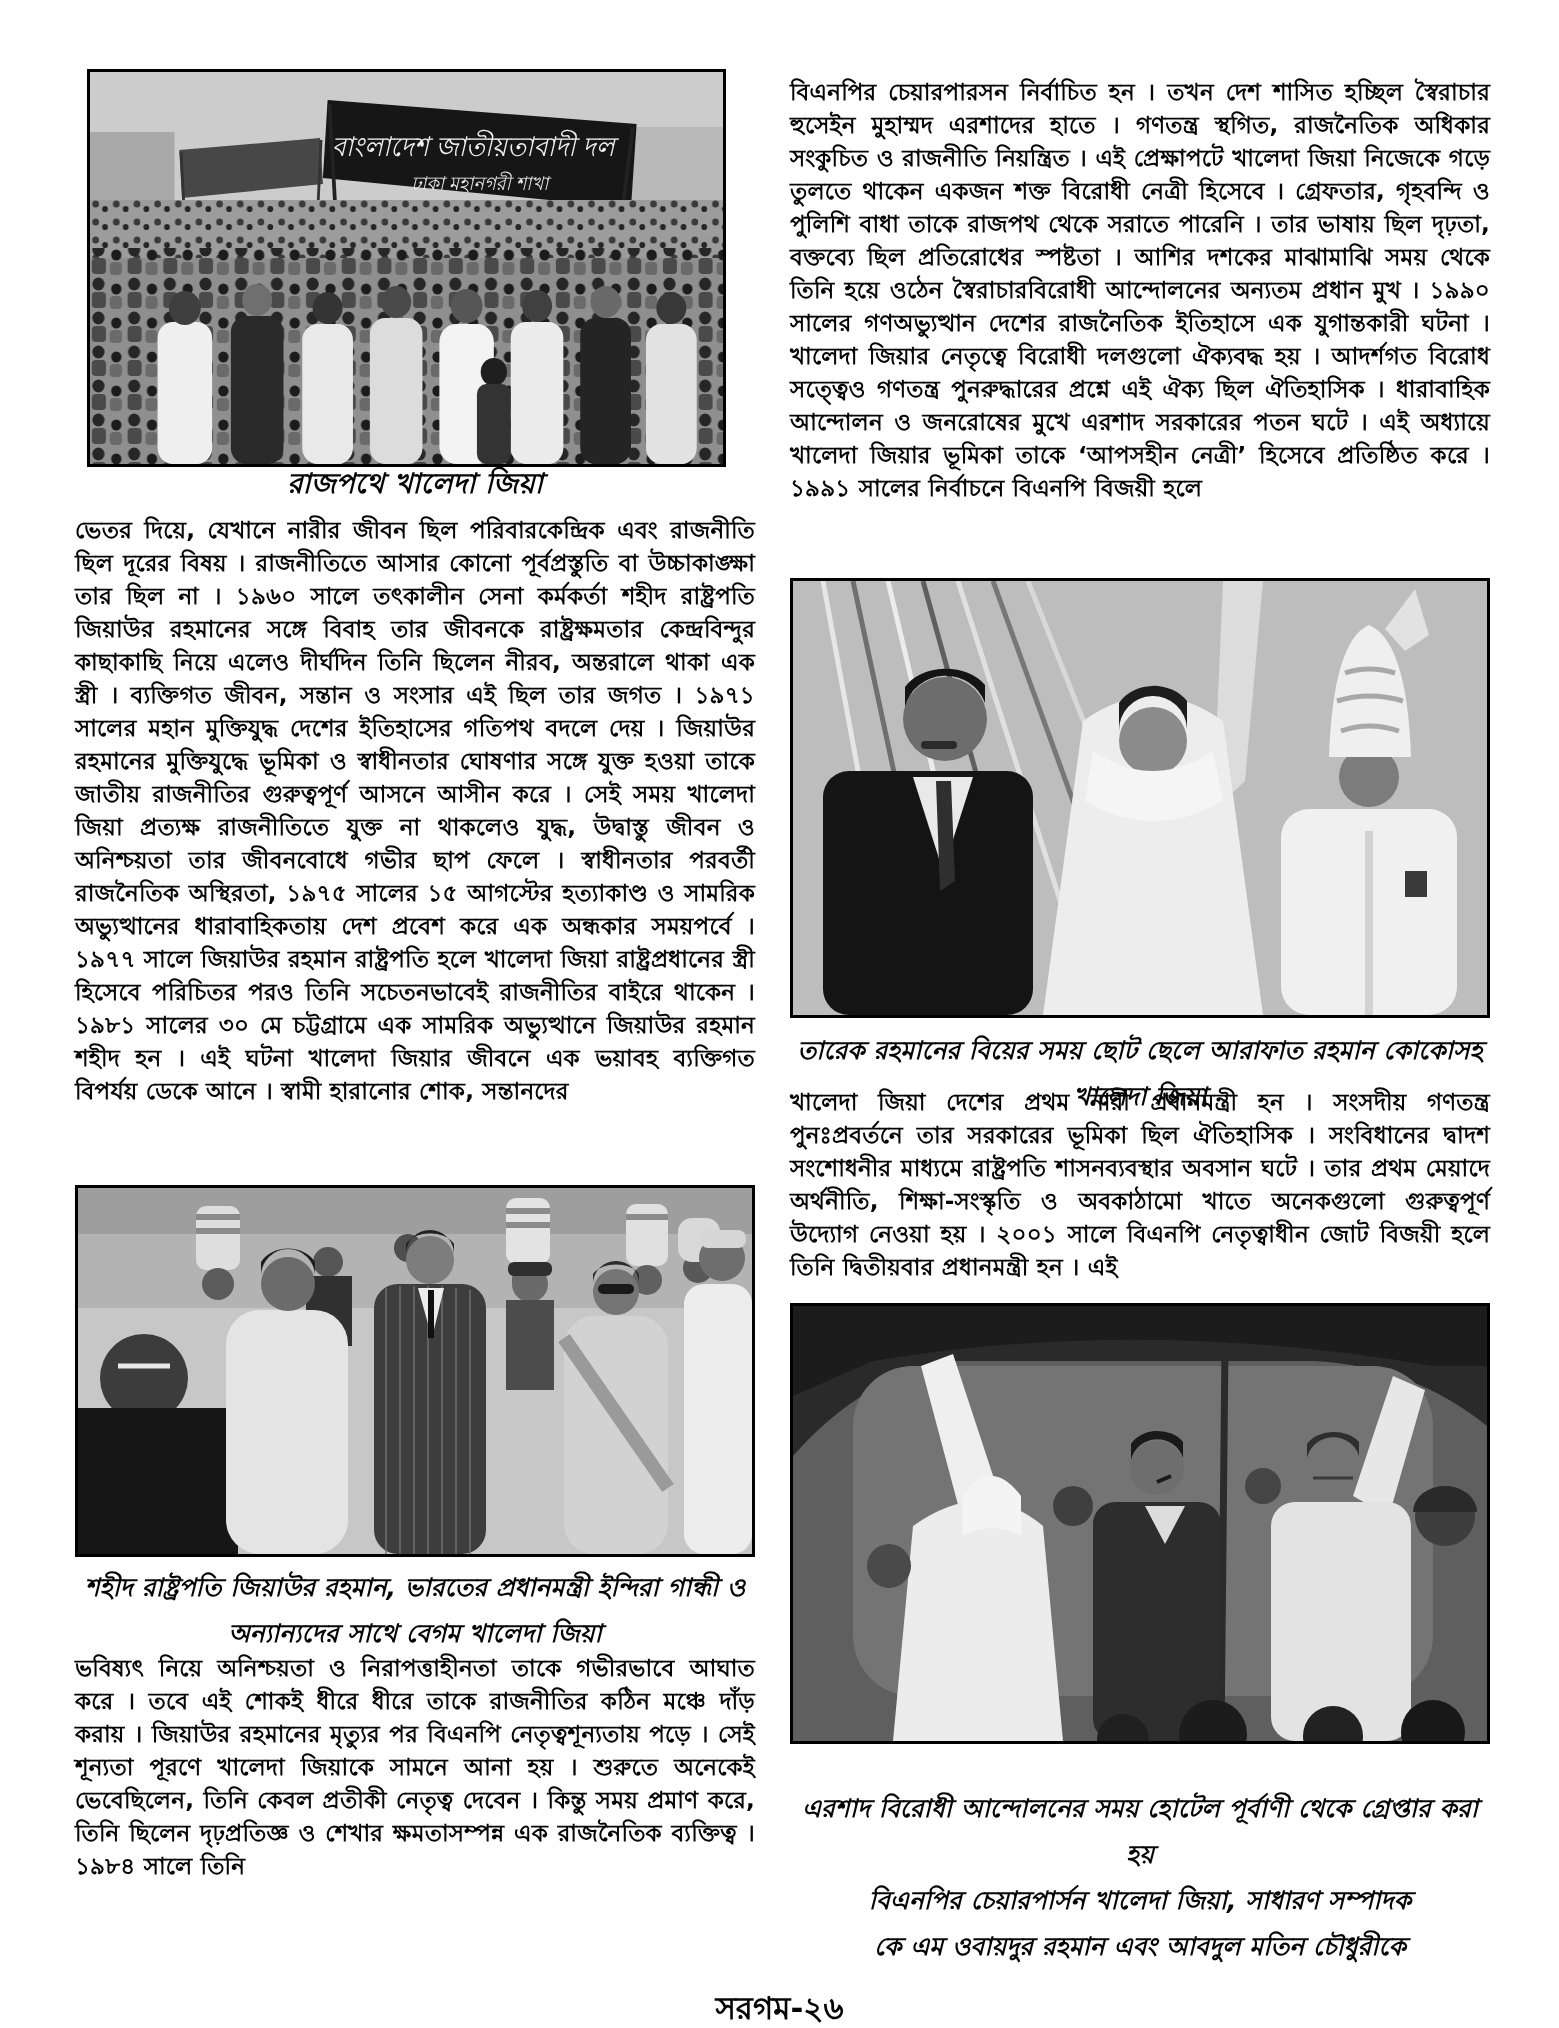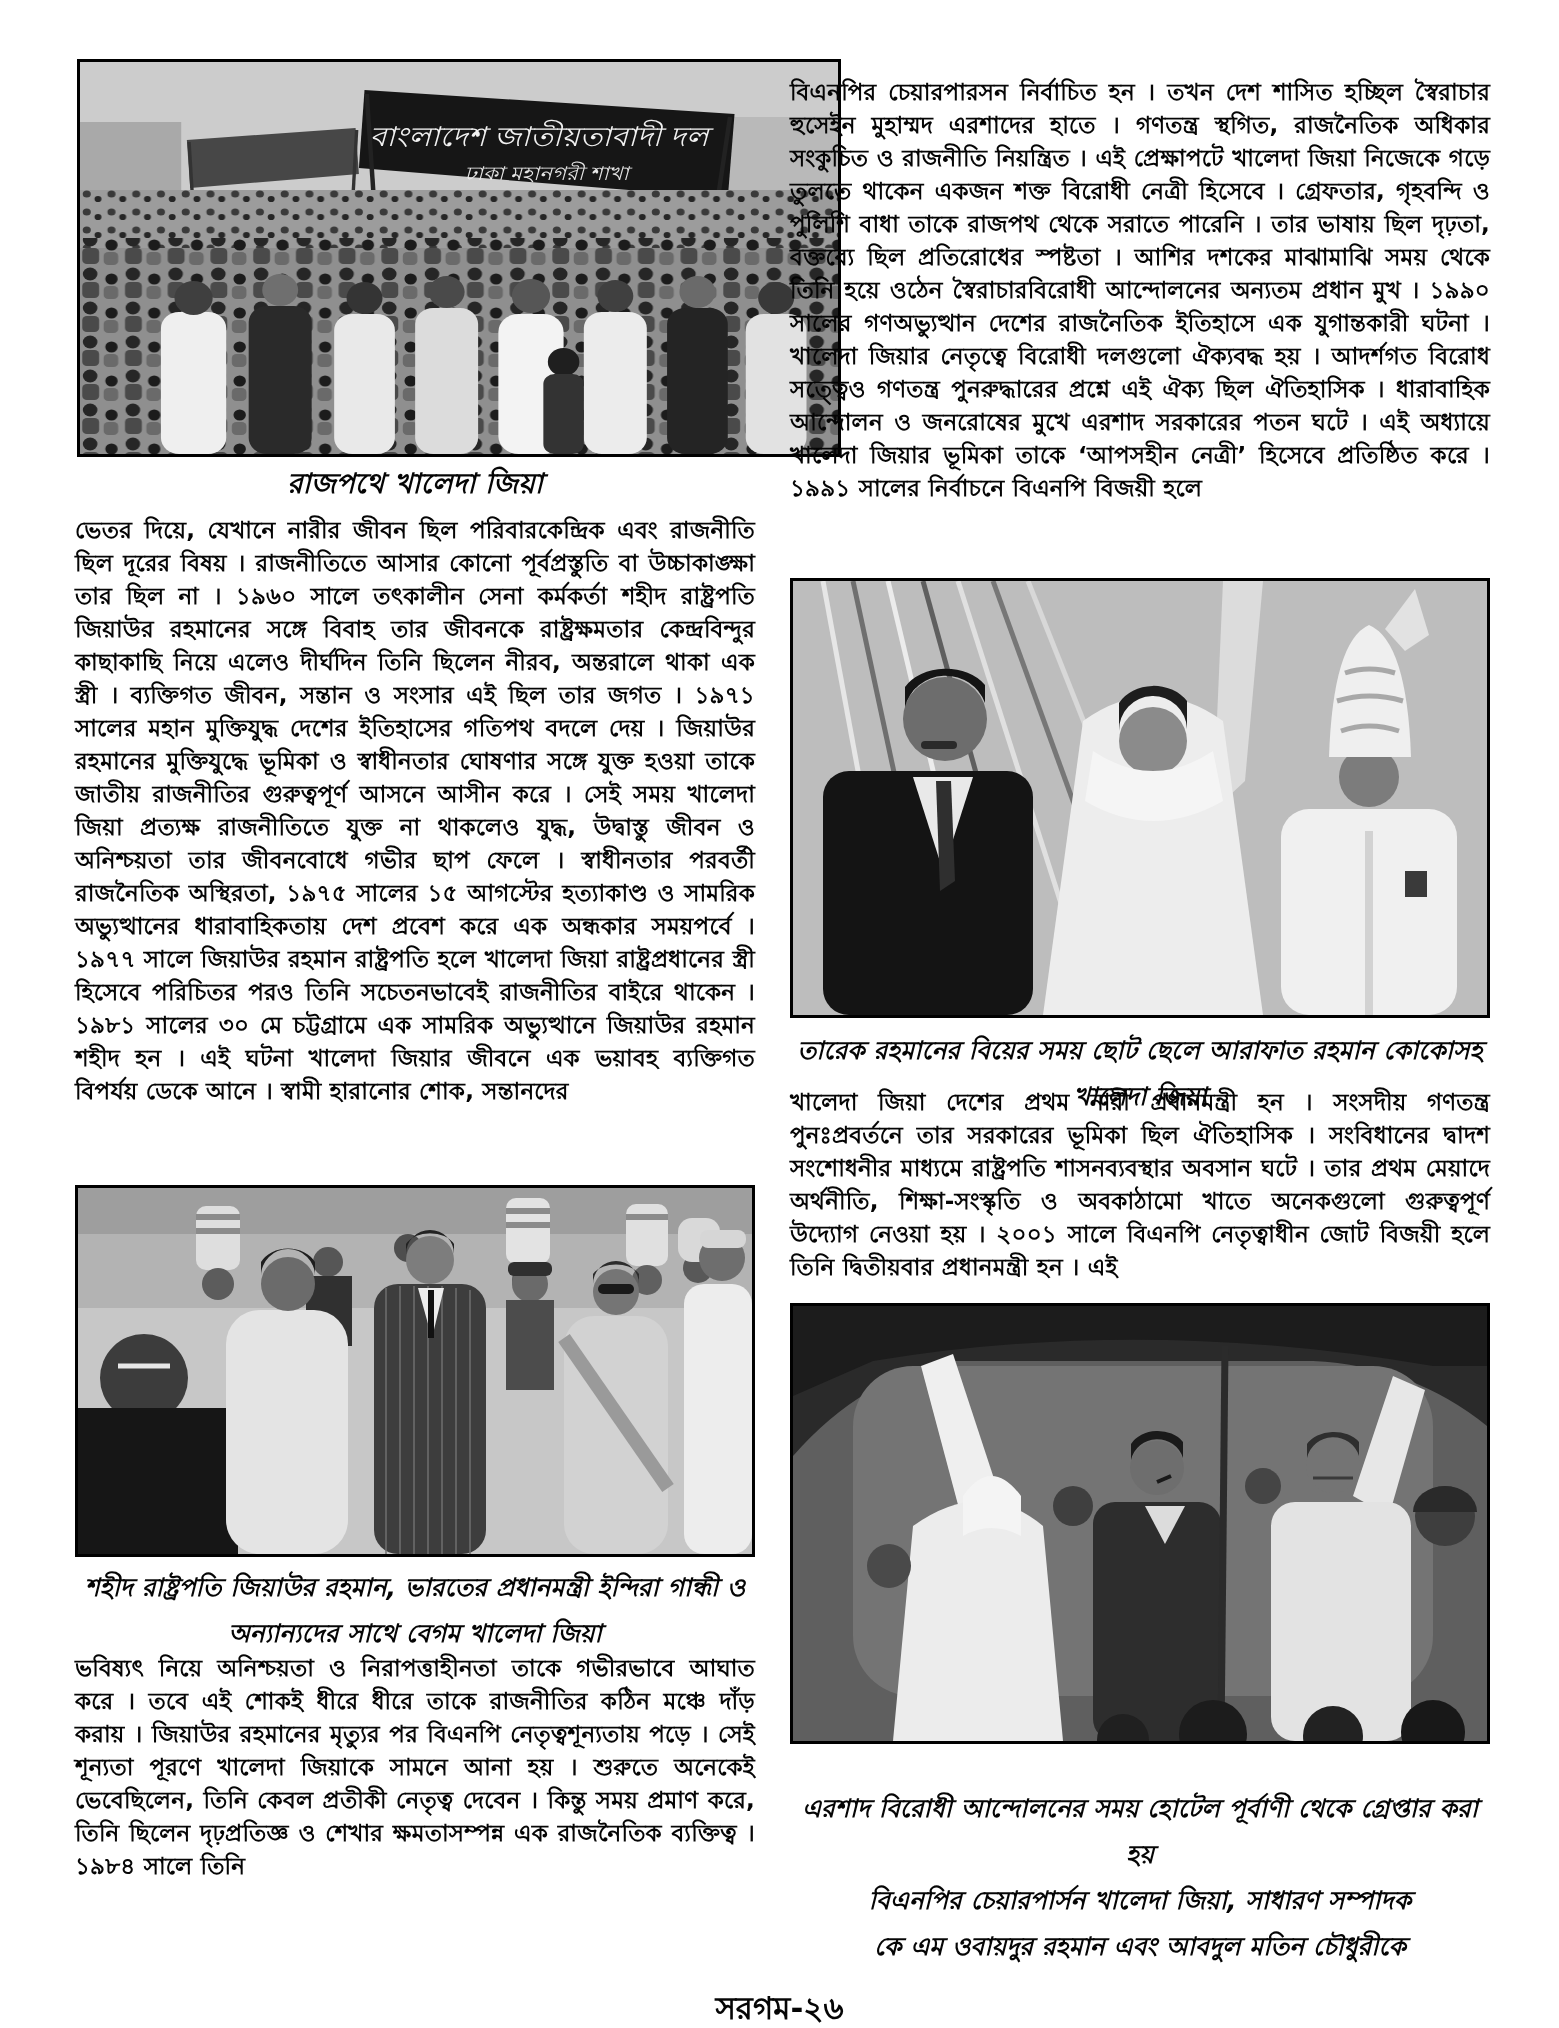--- a/index.html
+++ b/index.html
@@ -43,21 +43,21 @@
     font-size:31px;
     font-weight:700;
     margin-top:36px;
   }
 </style>
 </head>
 <body>
 
 <div class="page">
 
-  <figure class="photo" style="left:75px;top:57px;width:764px;height:398px;margin:2px;">
+  <figure class="photo" style="left:75px;top:57px;width:639px;height:398px;margin:12px;">
     <svg viewBox="0 0 674 392" preserveAspectRatio="none">
       <defs>
         <pattern id="crowdFar" width="22" height="18" patternUnits="userSpaceOnUse">
           <circle cx="6" cy="6" r="3.6" fill="#3a3a3a"></circle>
           <circle cx="16" cy="11" r="3.1" fill="#262626"></circle>
         </pattern>
         <pattern id="crowdNear" width="38" height="34" patternUnits="userSpaceOnUse">
           <circle cx="9" cy="8" r="6.5" fill="#262626"></circle>
           <rect x="2" y="16" width="15" height="16" rx="4" fill="#4a4a4a"></rect>
           <circle cx="28" cy="13" r="5.5" fill="#1c1c1c"></circle>

